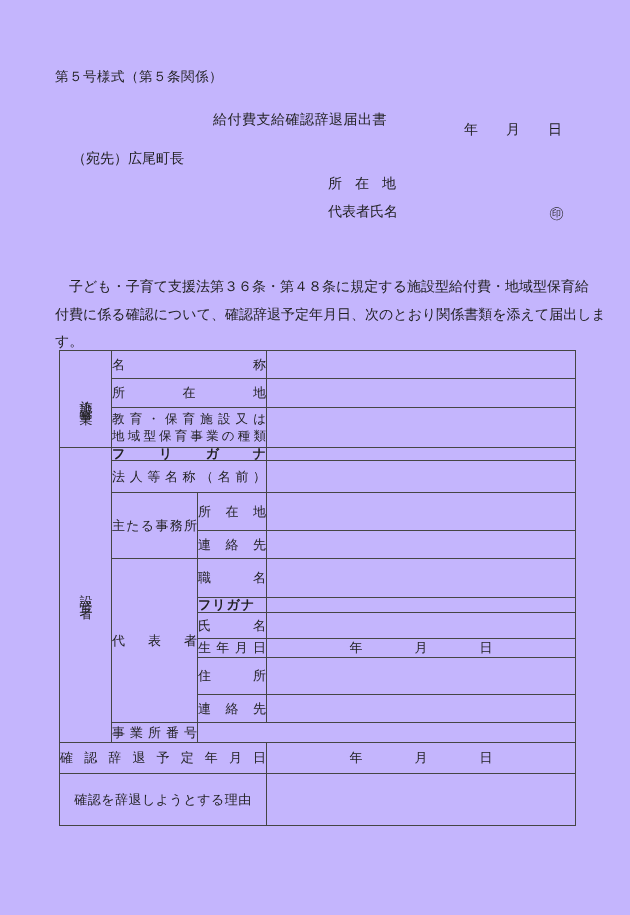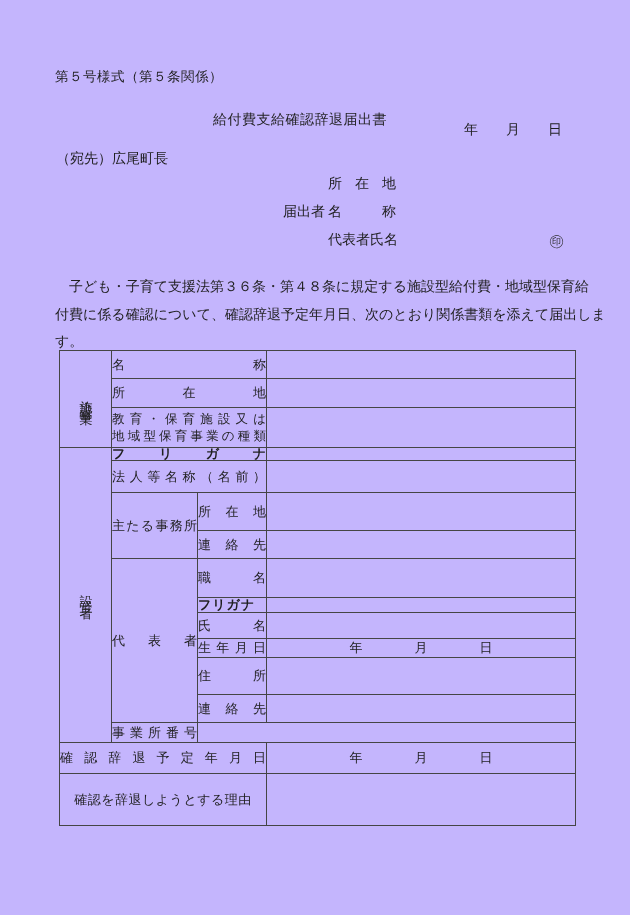--- a/index.html
+++ b/index.html
@@ -7,21 +7,21 @@
   body {
     width:630px; height:915px;
     font-family:"Liberation Serif","DejaVu Serif",serif;
     color:#1f1f1f;
   }
   .page { position:relative; width:630px; height:915px; background:#c4b5fd; overflow:hidden; }
 
   .form-number { position:absolute; left:55px; top:68px; font-size:13.5px; letter-spacing:0.5px; }
   .title { position:absolute; left:0; top:99px; width:600px; text-align:center; font-size:14px; font-weight:normal; letter-spacing:0.5px;margin-top:12px; }
   .date-line { position:absolute; top:121px; right:68px; font-size:14px; }
-  .addressee { position:absolute; left:56px; top:150px; font-size:14px; }
+  .addressee { position:absolute; left:72px; top:150px; font-size:14px; }
 
   .applicant { position:absolute; left:283px; top:170px; width:292px; font-size:14px; }
   .app-row { position:relative; display:flex; align-items:center; height:28px; }
   .app-role { display:inline-block; width:45px; }
   .app-label { display:inline-block; width:68px; text-align:justify; text-align-last:justify; }
   .app-label.nojust { text-align:right; text-align-last:left; white-space:nowrap; }
   .seal { position:absolute; right:11px; top:6px; font-size:15px; color:#2a2a2a; }
 
   .paragraph { position:absolute; left:55px; top:273px; font-size:14px; line-height:27.5px; }
   .paragraph div { white-space:nowrap; }
@@ -56,24 +56,20 @@
 
   <div class="form-number">第５号様式（第５条関係）</div>
   <div class="title">給付費支給確認辞退届出書</div>
   <div class="date-line">年　　月　　日</div>
   <div class="addressee">（宛先）広尾町長</div>
 
   <div class="applicant">
     <div class="app-row">
       <span class="app-role"></span>
       <span class="app-label">所在地</span>
-    </div>
-    <div class="app-row">
-      <span class="app-role">届出者</span>
-      <span class="app-label">名称</span>
     </div>
     <div class="app-row">
       <span class="app-role"></span>
       <span class="app-label nojust">代表者氏名</span>
       <span class="seal">㊞</span>
     </div>
   </div>
 
   <div class="paragraph">
     <div>　子ども・子育て支援法第３６条・第４８条に規定する施設型給付費・地域型保育給</div>

